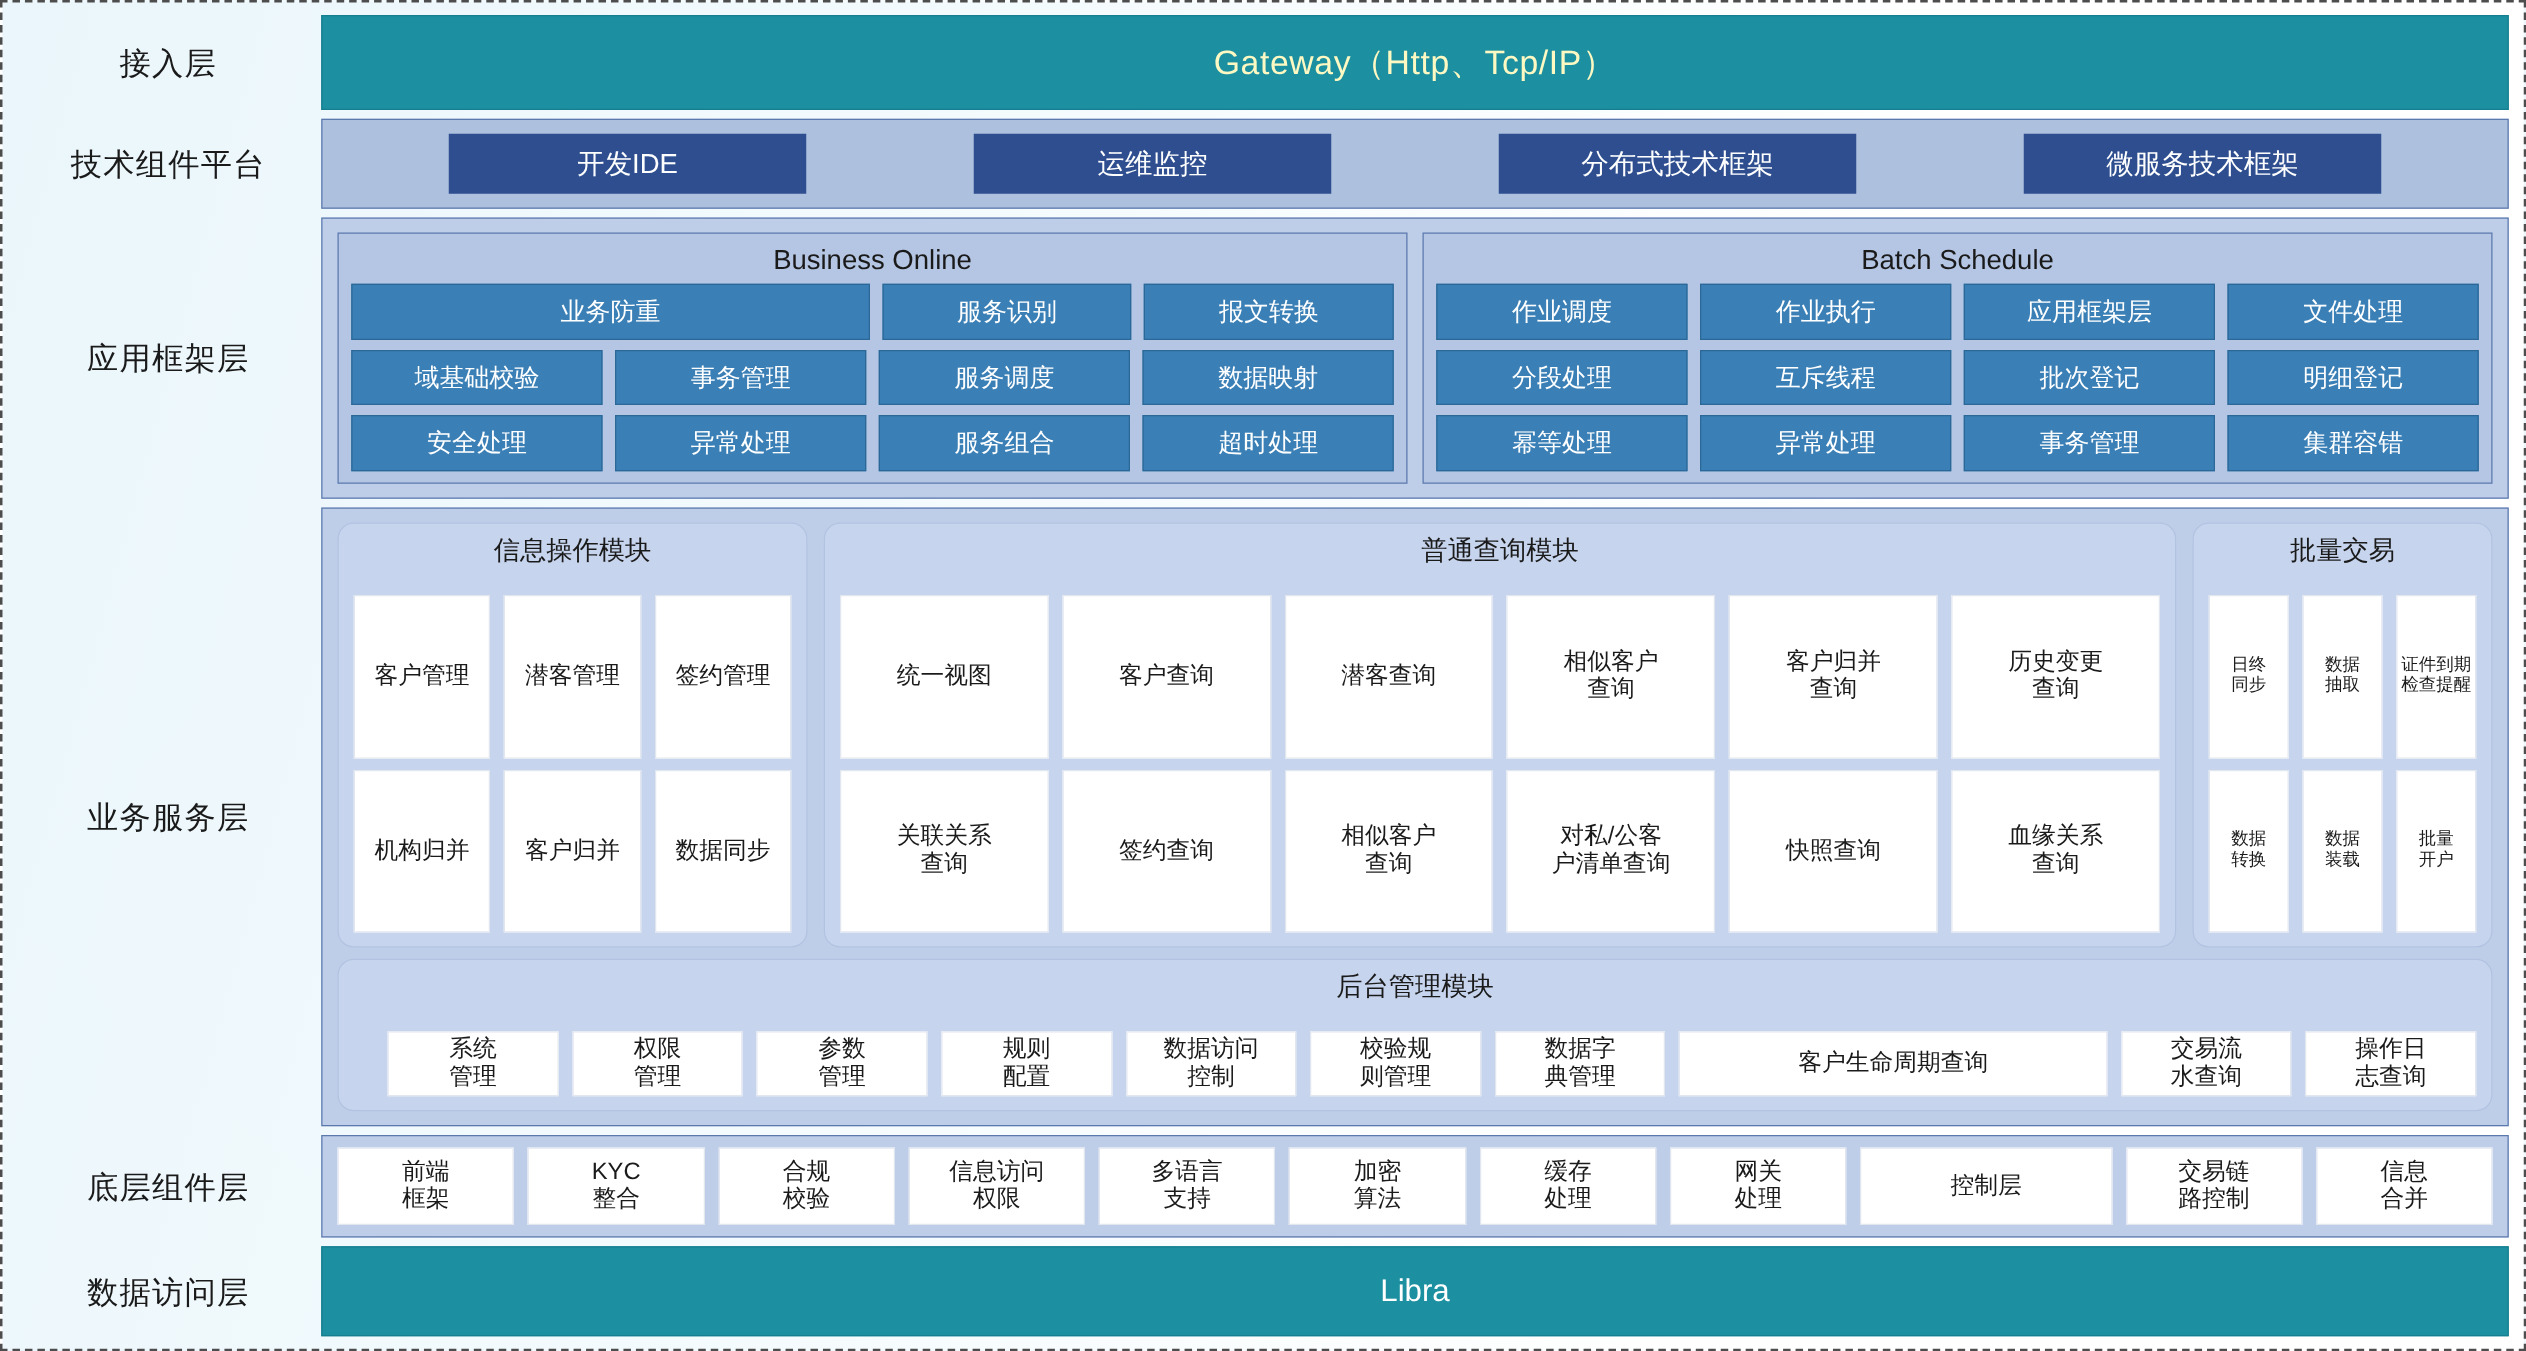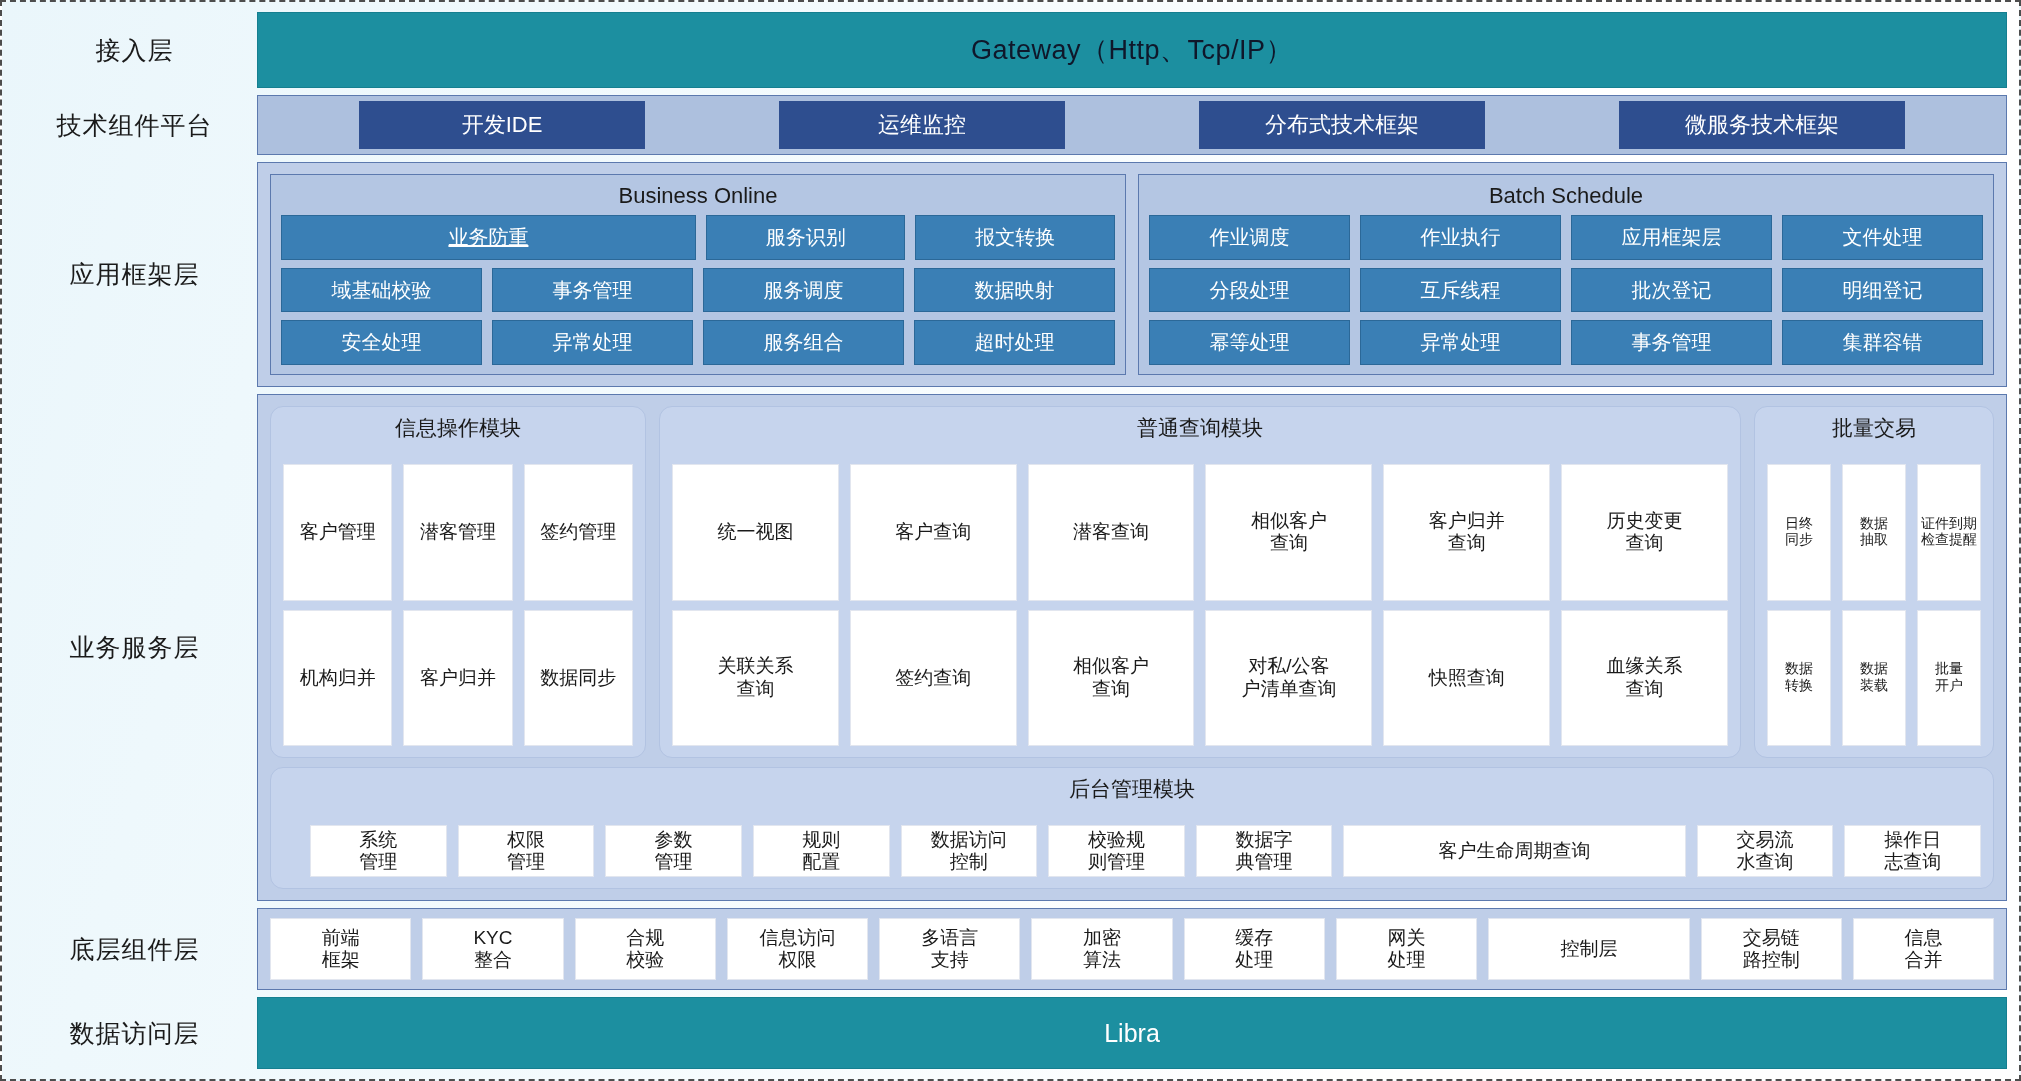--- a/index.html
+++ b/index.html
@@ -25,25 +25,25 @@
     font-size:25px; color:#1a1a1a; letter-spacing:1px;
     white-space:nowrap;
   }
   .rowbody { flex:1; display:flex; }
 
   
   .r-gateway { height:76px; }
   .gatewaybar {
     flex:1; background:#1c8fa0; border:1px solid #157f90;
     display:flex; align-items:center; justify-content:center;
-    color:#0f172a; font-size:27px; letter-spacing:.5px;
-  }
-
-  
-  .r-tech { height:60px; }
+    color:#fef9c3; font-size:27px; letter-spacing:.5px;
+  }
+
+  
+  .r-tech { height:72px; }
   .techbar {
     flex:1; background:#adc0de; border:1px solid #5c79ae;
     display:flex; align-items:center; justify-content:space-around;
     padding:10px 34px;
   }
   .techchip {
     background:#2e4e8f; color:#fff; font-size:22px;
     padding:9px 0; text-align:center; width:286px;
   }
 
@@ -60,21 +60,21 @@
   .fwtitle {
     text-align:center; font-size:22px; color:#1a1a1a; padding:2px 0 6px;
   }
   .fwgrid { display:flex; flex-direction:column; gap:8px; flex:1; }
   .fwrow { display:flex; gap:10px; flex:1; }
   .fwcell {
     background:#3a7fb5; border:1px solid #2b6898; color:#fff;
     font-size:20px; display:flex; align-items:center; justify-content:center;
     flex:1; min-height:38px;
   }
-  .span2 { flex:2.09;text-decoration:underline; }
+  .span2 { flex:2.09; }
 
   
   .r-biz { flex:1 1 auto; }
   .bizouter {
     flex:1; background:#bfcee8; border:1px solid #5c79ae;
     display:flex; flex-direction:column; gap:9px; padding:11px 12px;
   }
   .bizupper { display:flex; gap:13px; flex:1; }
   .modbox {
     background:#c6d4ed; border:1px solid #b2c3e2; border-radius:13px;

